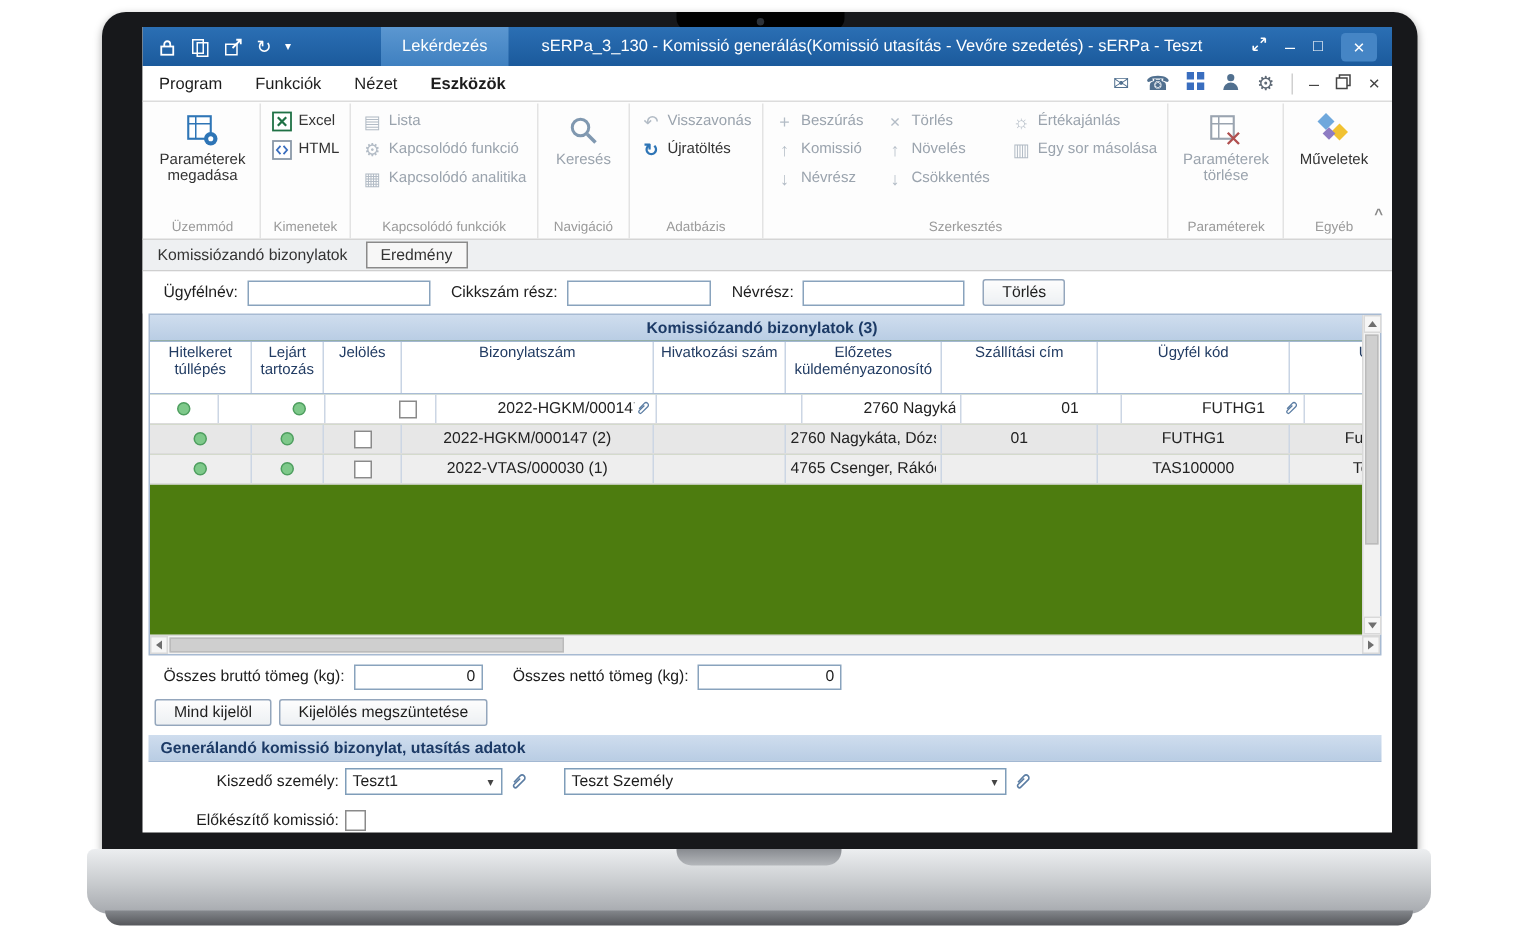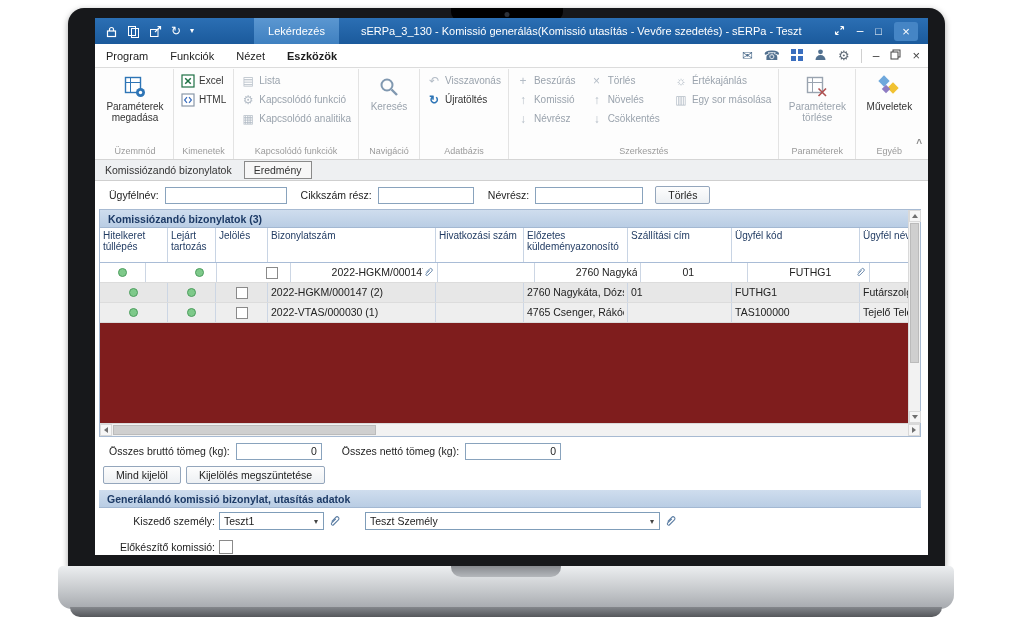--- a/index.html
+++ b/index.html
@@ -80,21 +80,21 @@
                gap:6px; font-size:10.5px; color:#1d1d1d; padding-left:14px; }
   .fl-input { height:17px; border:1px solid #89a3bd; background:#fff; font-size:10.5px;
               font-family:"Liberation Sans",sans-serif; padding:0 3px; }
   .btn { border:1px solid #94a6bc; background:linear-gradient(#fdfdfd,#edf0f3);
          font-size:10.5px; font-family:"Liberation Sans",sans-serif;
          padding:1px 12px; height:18px; border-radius:2px; color:#1d1d1d; }
 
   
   .grid-frame { margin:0 7px 0 4px; border:1px solid #a7bad2; }
   .scroll-region { display:flex; height:213px; }
-  .scroll-content { flex:1; overflow:hidden; position:relative; background:#7f1d1d; }
+  .scroll-content { flex:1; overflow:hidden; position:relative; background:#4d7c0f;text-align:center; }
   .section-header { height:18px; line-height:18px; padding-left:8px;
                     background:linear-gradient(#cfddee,#b9cde4); color:#1c3a66;
                     font-size:10.5px; font-weight:bold; border-bottom:1px solid #a3b8d2; }
   .grid-table { width:900px; }
   .g-head { display:flex; border-bottom:1px solid #a9bcd6; background:#fff; }
   .g-hcell { font-size:10px; line-height:11px; color:#223c63; padding:2px 3px;
              border-right:1px solid #c8d4e4; min-height:34px; }
   .g-row { display:flex; height:20px; border-bottom:1px solid #dcdcdc; font-size:10.5px; color:#222; }
   .g-cell { line-height:19px; padding:0 3px; border-right:1px solid #ccd6e4;
             white-space:nowrap; overflow:hidden; display:flex; align-items:center; }
@@ -122,21 +122,21 @@
   .sc-track { flex:1; }
 
   
   .summary { height:24px; display:flex; align-items:center; gap:6px;
              font-size:10.5px; color:#1d1d1d; padding-left:14px; margin-top:2px; }
   .sumbox { width:86px; height:17px; border:1px solid #89a3bd; background:#fff;
             text-align:right; padding:0 4px; line-height:15px; font-size:10.5px; }
   .actions { height:24px; display:flex; align-items:center; gap:5px; padding-left:8px; }
   .gen-header { margin:3px 7px 0 4px; }
   .form-row { height:26px; display:flex; align-items:center; gap:4px; font-size:10.5px;
-              color:#1d1d1d; padding-left:0; }
+              color:#1d1d1d; padding-left:11px; }
   .form-label { width:120px; text-align:right; }
   .combo { display:flex; align-items:center; border:1px solid #7f9db9; background:#fff; height:18px; }
   .combo-value { flex:1; padding:0 4px; white-space:nowrap; overflow:hidden; }
   .combo-arrow { width:14px; text-align:center; color:#444; font-size:8px; }
   .w105 { width:105px; } .w295 { width:295px; }
   .clip { display:inline-flex; flex:none; }
 </style>
 </head>
 <body>
 

